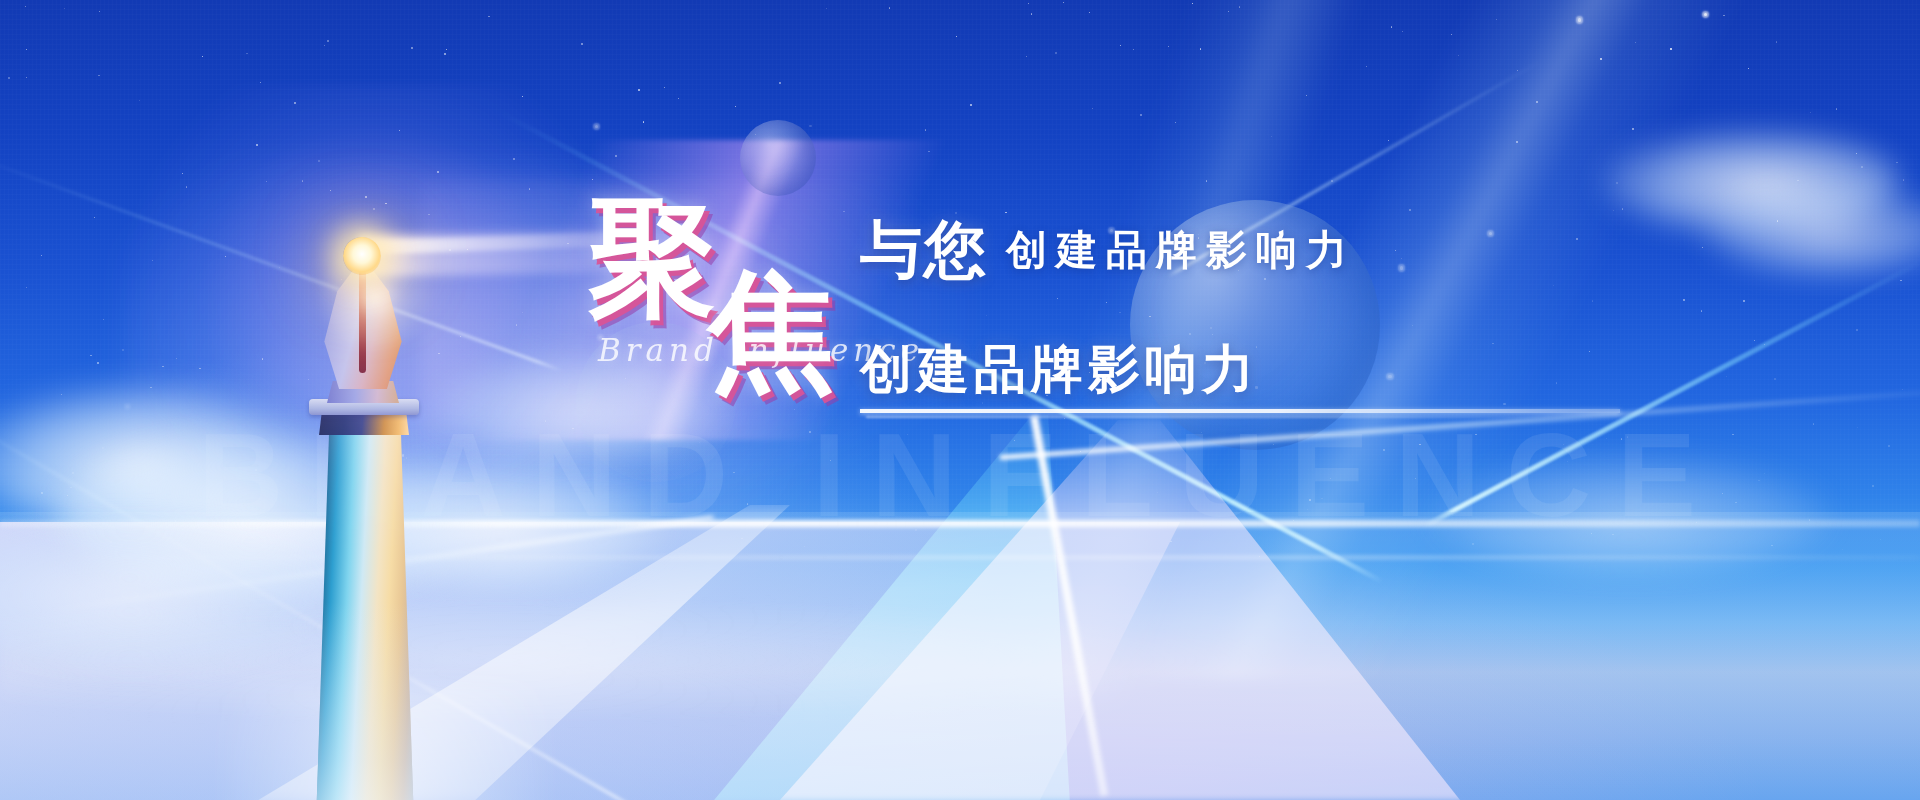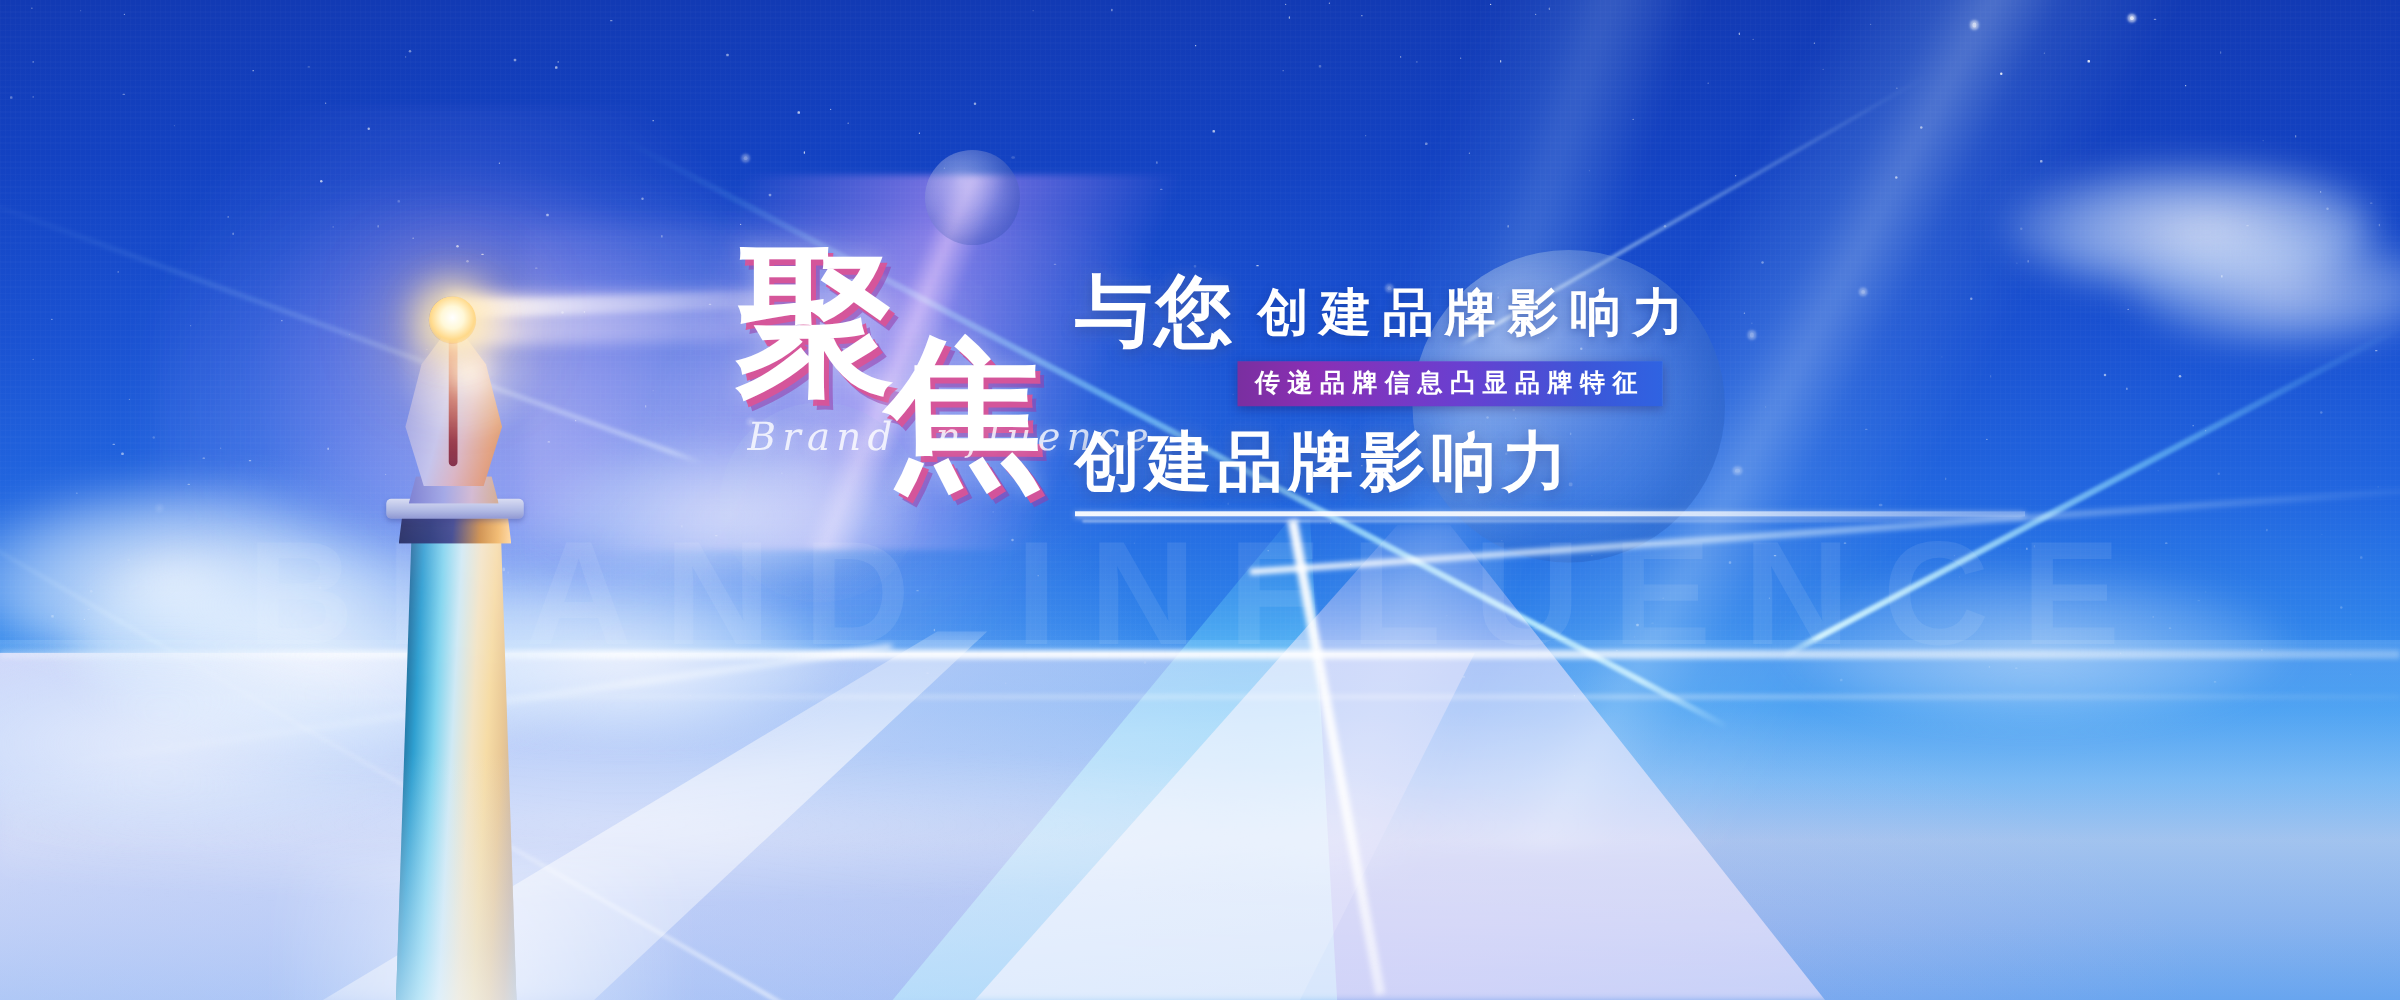--- a/index.html
+++ b/index.html
@@ -676,20 +676,19 @@
       <div class="cn-huge ju">聚</div>
       <div class="cn-huge jiao">焦</div>
     </div>
 
     <div class="script">Brand influence</div>
 
     <div class="right-block">
       <div class="line1">
         <span class="yunin">与您</span><span class="headline">创建品牌影响力</span>
       </div>
-      <div class="ribbon">传递品牌信息凸显品牌特征</div>
       <div class="line2">创建品牌影响力</div>
       <div class="underline"></div>
       <div class="underline2"></div>
     </div>
   </div>
 
 </div>
 
 </body></html>

